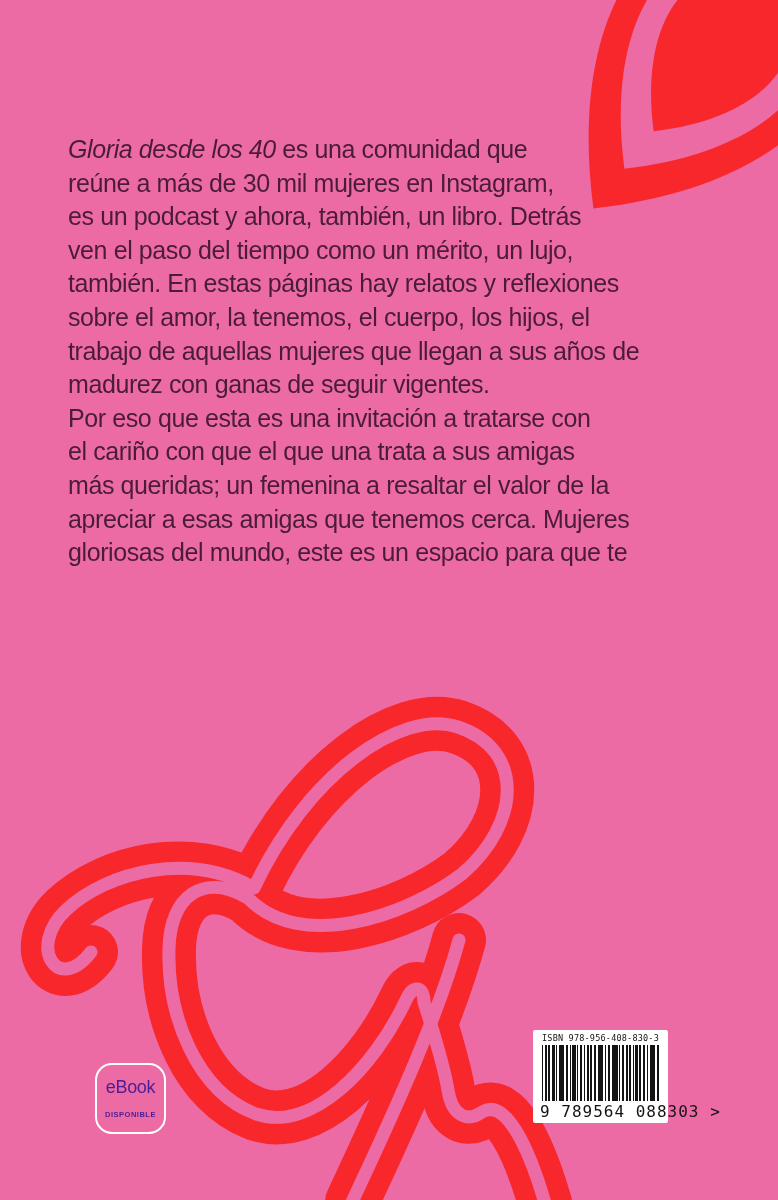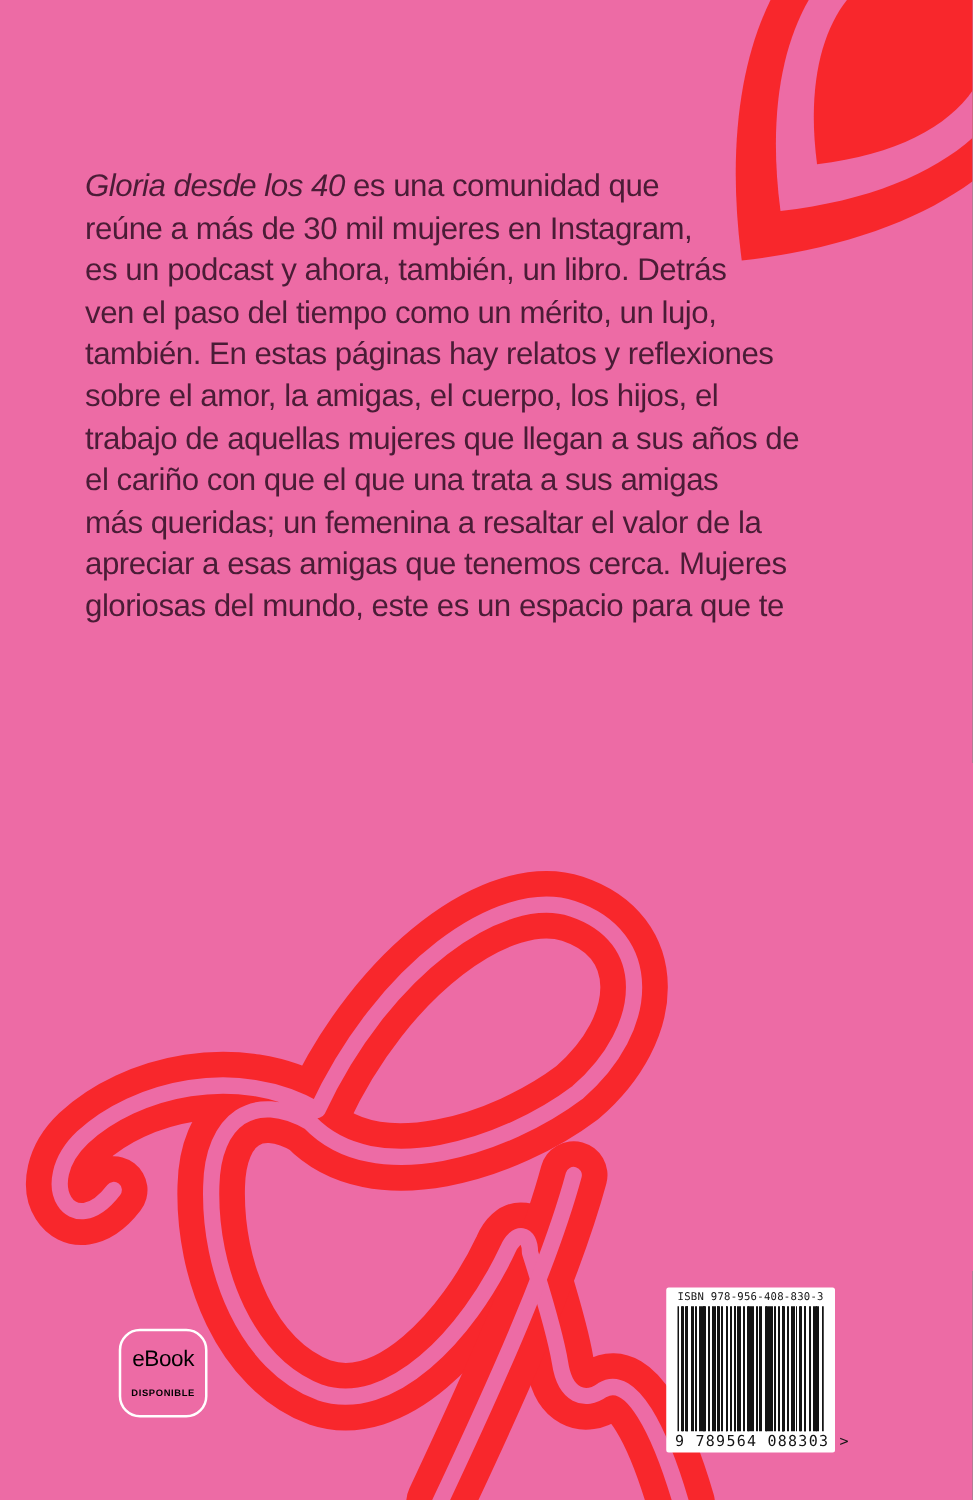--- a/index.html
+++ b/index.html
@@ -26,29 +26,29 @@
 
   
   .ebook-badge{
     position:absolute;left:95px;top:1063px;
     width:71px;height:71px;
     border:2.5px solid #FFFFFF;
     border-radius:17px;
     box-sizing:border-box;
     display:flex;flex-direction:column;
     align-items:center;justify-content:center;
-    color:#000000;
+    color:#4c1d95;
   }
   .ebook-badge .t1{font-size:18px;line-height:19px;letter-spacing:-0.3px;}
   .ebook-badge .t2{font-size:7.5px;font-weight:bold;letter-spacing:0.5px;margin-top:13px;}
 
   
   .barcode{
     position:absolute;left:533px;top:1030px;
-    width:135px;height:132px;
+    width:135px;height:93px;
     background:#FFFFFF;
     border-radius:2px;
     box-sizing:border-box;
     padding:3px 7px 2px;
     display:flex;flex-direction:column;
     color:#141414;
   }
   .barcode .isbn{
     font-family:"DejaVu Sans Mono",monospace;
     font-size:8.5px;letter-spacing:0.2px;
@@ -56,21 +56,21 @@
   }
   .barcode .bars{
     flex:1;margin:2px 2px 0;
     background-image:
       repeating-linear-gradient(90deg,#141414 0 1.5px,rgba(0,0,0,0) 1.5px 3.5px),
       repeating-linear-gradient(90deg,rgba(0,0,0,0) 0 2.5px,#141414 2.5px 4px,rgba(0,0,0,0) 4px 9px),
       repeating-linear-gradient(90deg,rgba(0,0,0,0) 0 6px,#141414 6px 8px,rgba(0,0,0,0) 8px 13px);
   }
   .barcode .digits{
     font-family:"DejaVu Sans Mono",monospace;
-    font-size:12px;letter-spacing:1px;
+    font-size:16px;letter-spacing:1px;
     text-align:right;white-space:nowrap;
     padding-top:1px;
   }
 </style>
 </head>
 <body>
 
 <div class="page">
 
   <svg class="deco" viewBox="0 0 778 1200" aria-hidden="true">
@@ -119,22 +119,24 @@
       </g>
     </g>
   </svg>
 
   <div class="synopsis">
       <div class="line"><em>Gloria desde los 40</em> es una comunidad que</div>
       <div class="line">reúne a más de 30 mil mujeres en Instagram,</div>
       <div class="line">es un podcast y ahora, también, un libro. Detrás</div>
       <div class="line">ven el paso del tiempo como un mérito, un lujo,</div>
       <div class="line">también. En estas páginas hay relatos y reflexiones</div>
-      <div class="line">sobre el amor, la amigas, el cuerpo, los hijos, el</div>
+      <div class="line">sobre el amor, la tenemos, el cuerpo, los hijos, el</div>
       <div class="line">trabajo de aquellas mujeres que llegan a sus años de</div>
+      <div class="line">madurez con ganas de seguir vigentes.</div>
+      <div class="line">Por eso que esta es una invitación a tratarse con</div>
       <div class="line">el cariño con que el que una trata a sus amigas</div>
       <div class="line">más queridas; un femenina a resaltar el valor de la</div>
       <div class="line">apreciar a esas amigas que tenemos cerca. Mujeres</div>
       <div class="line">gloriosas del mundo, este es un espacio para que te</div>
     </div>
 
   <div class="ebook-badge">
     <div class="t1">eBook</div>
     <div class="t2">DISPONIBLE</div>
   </div>

